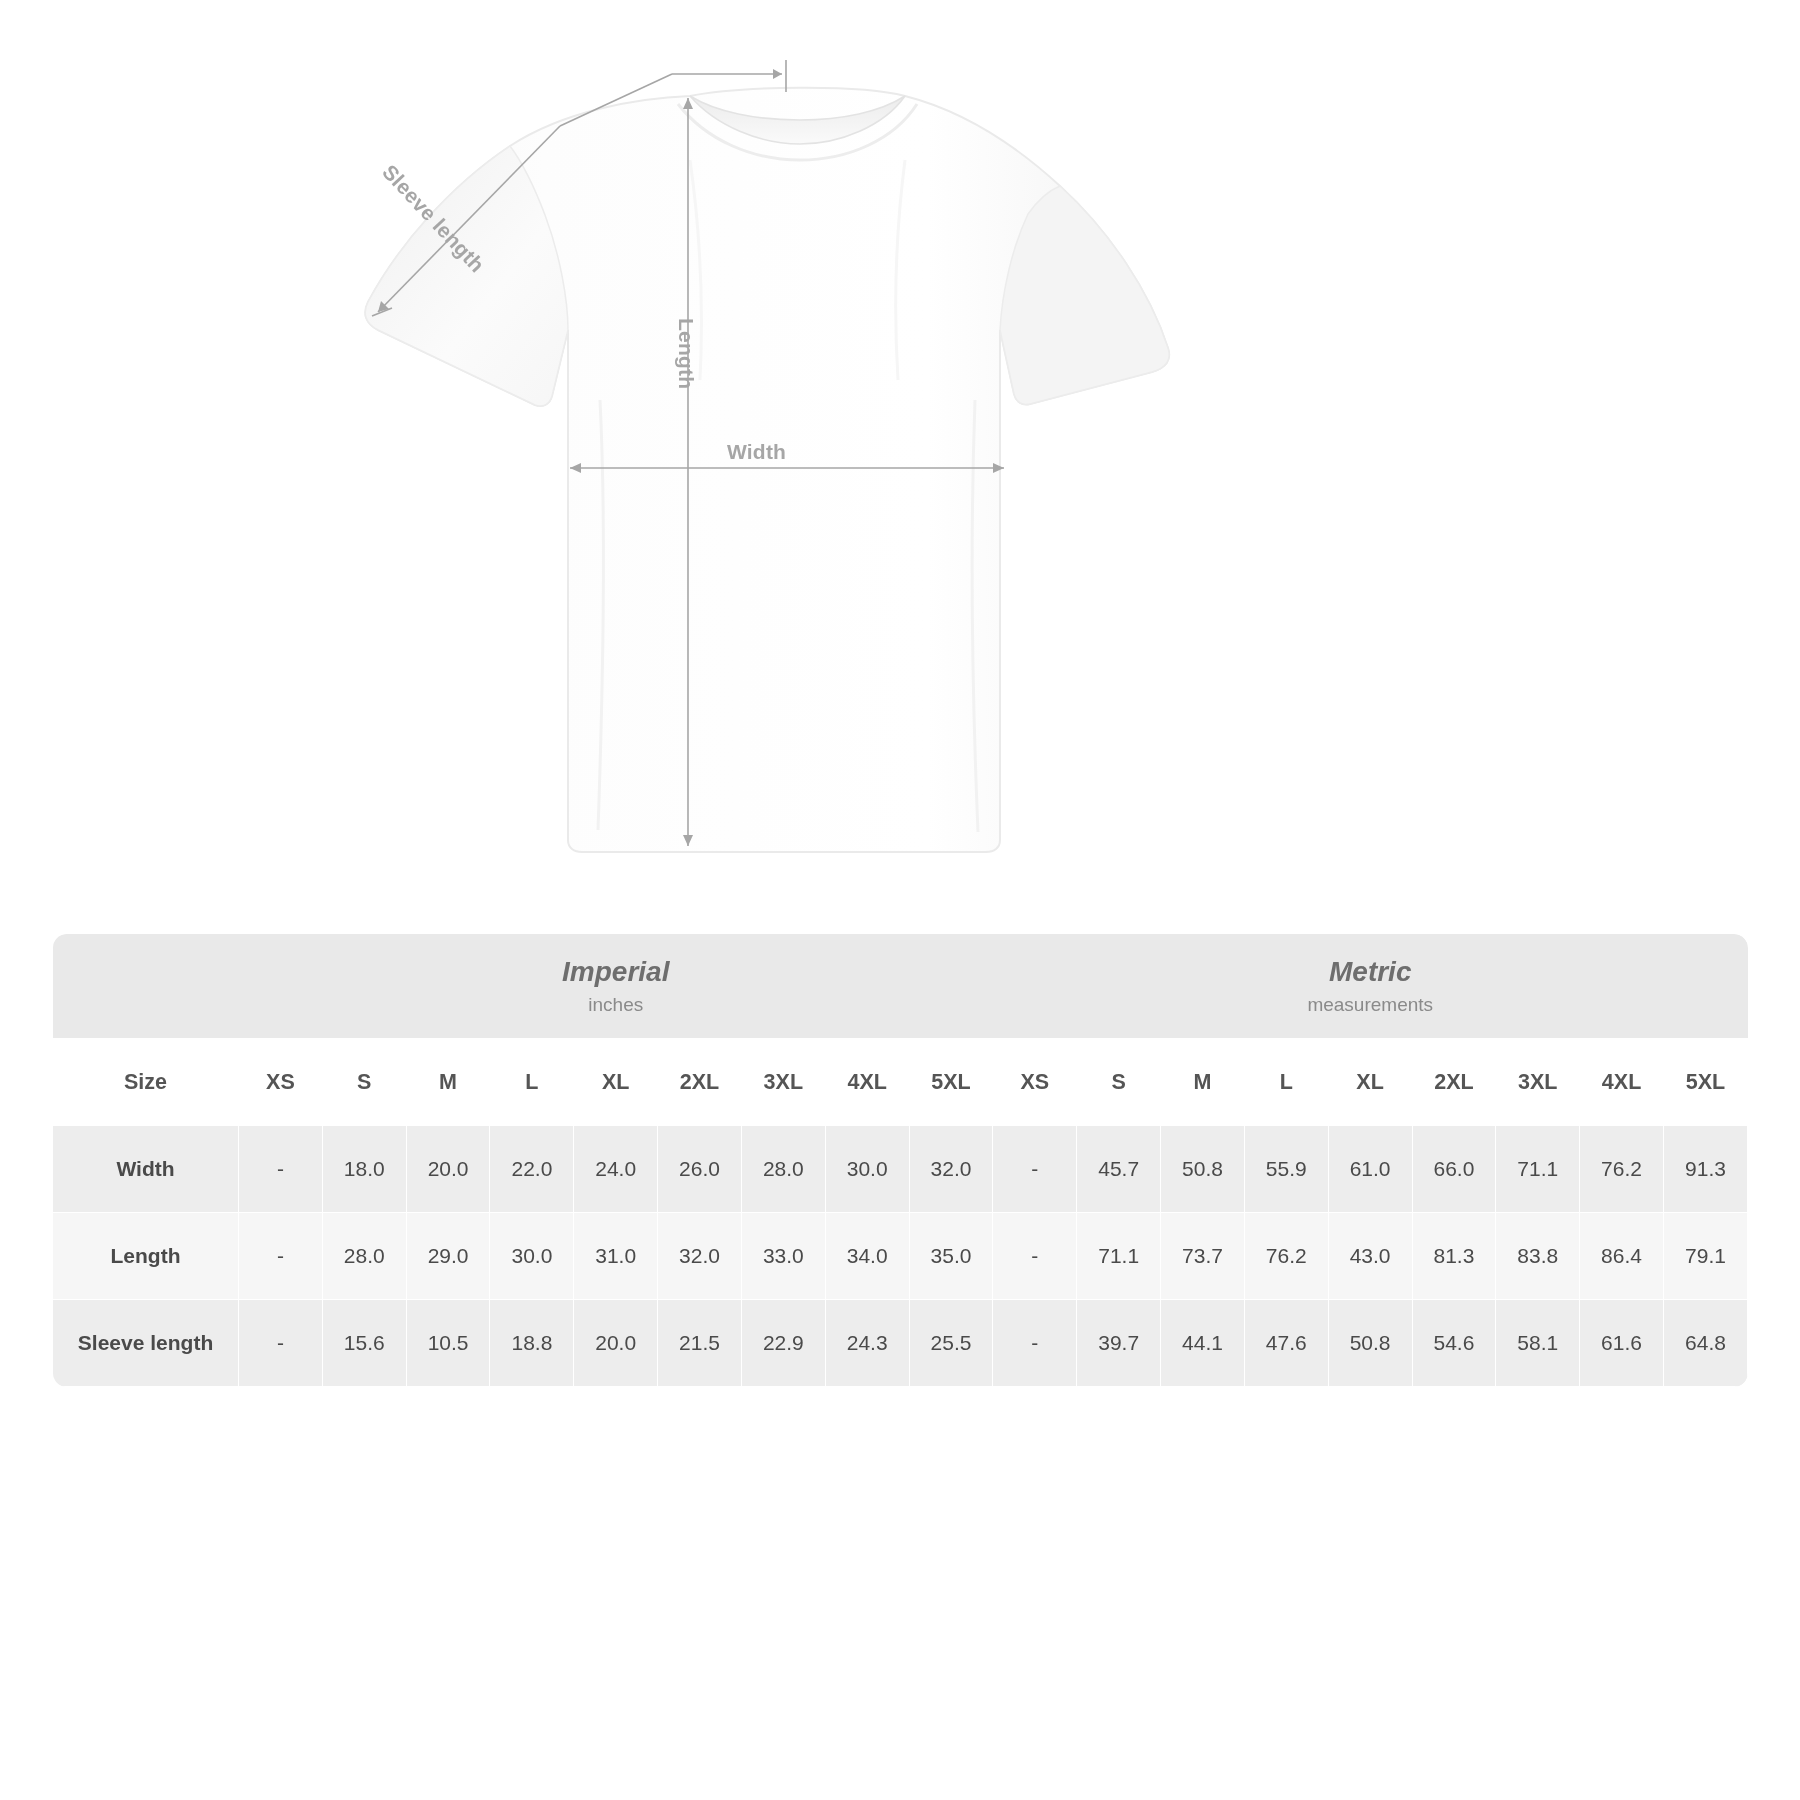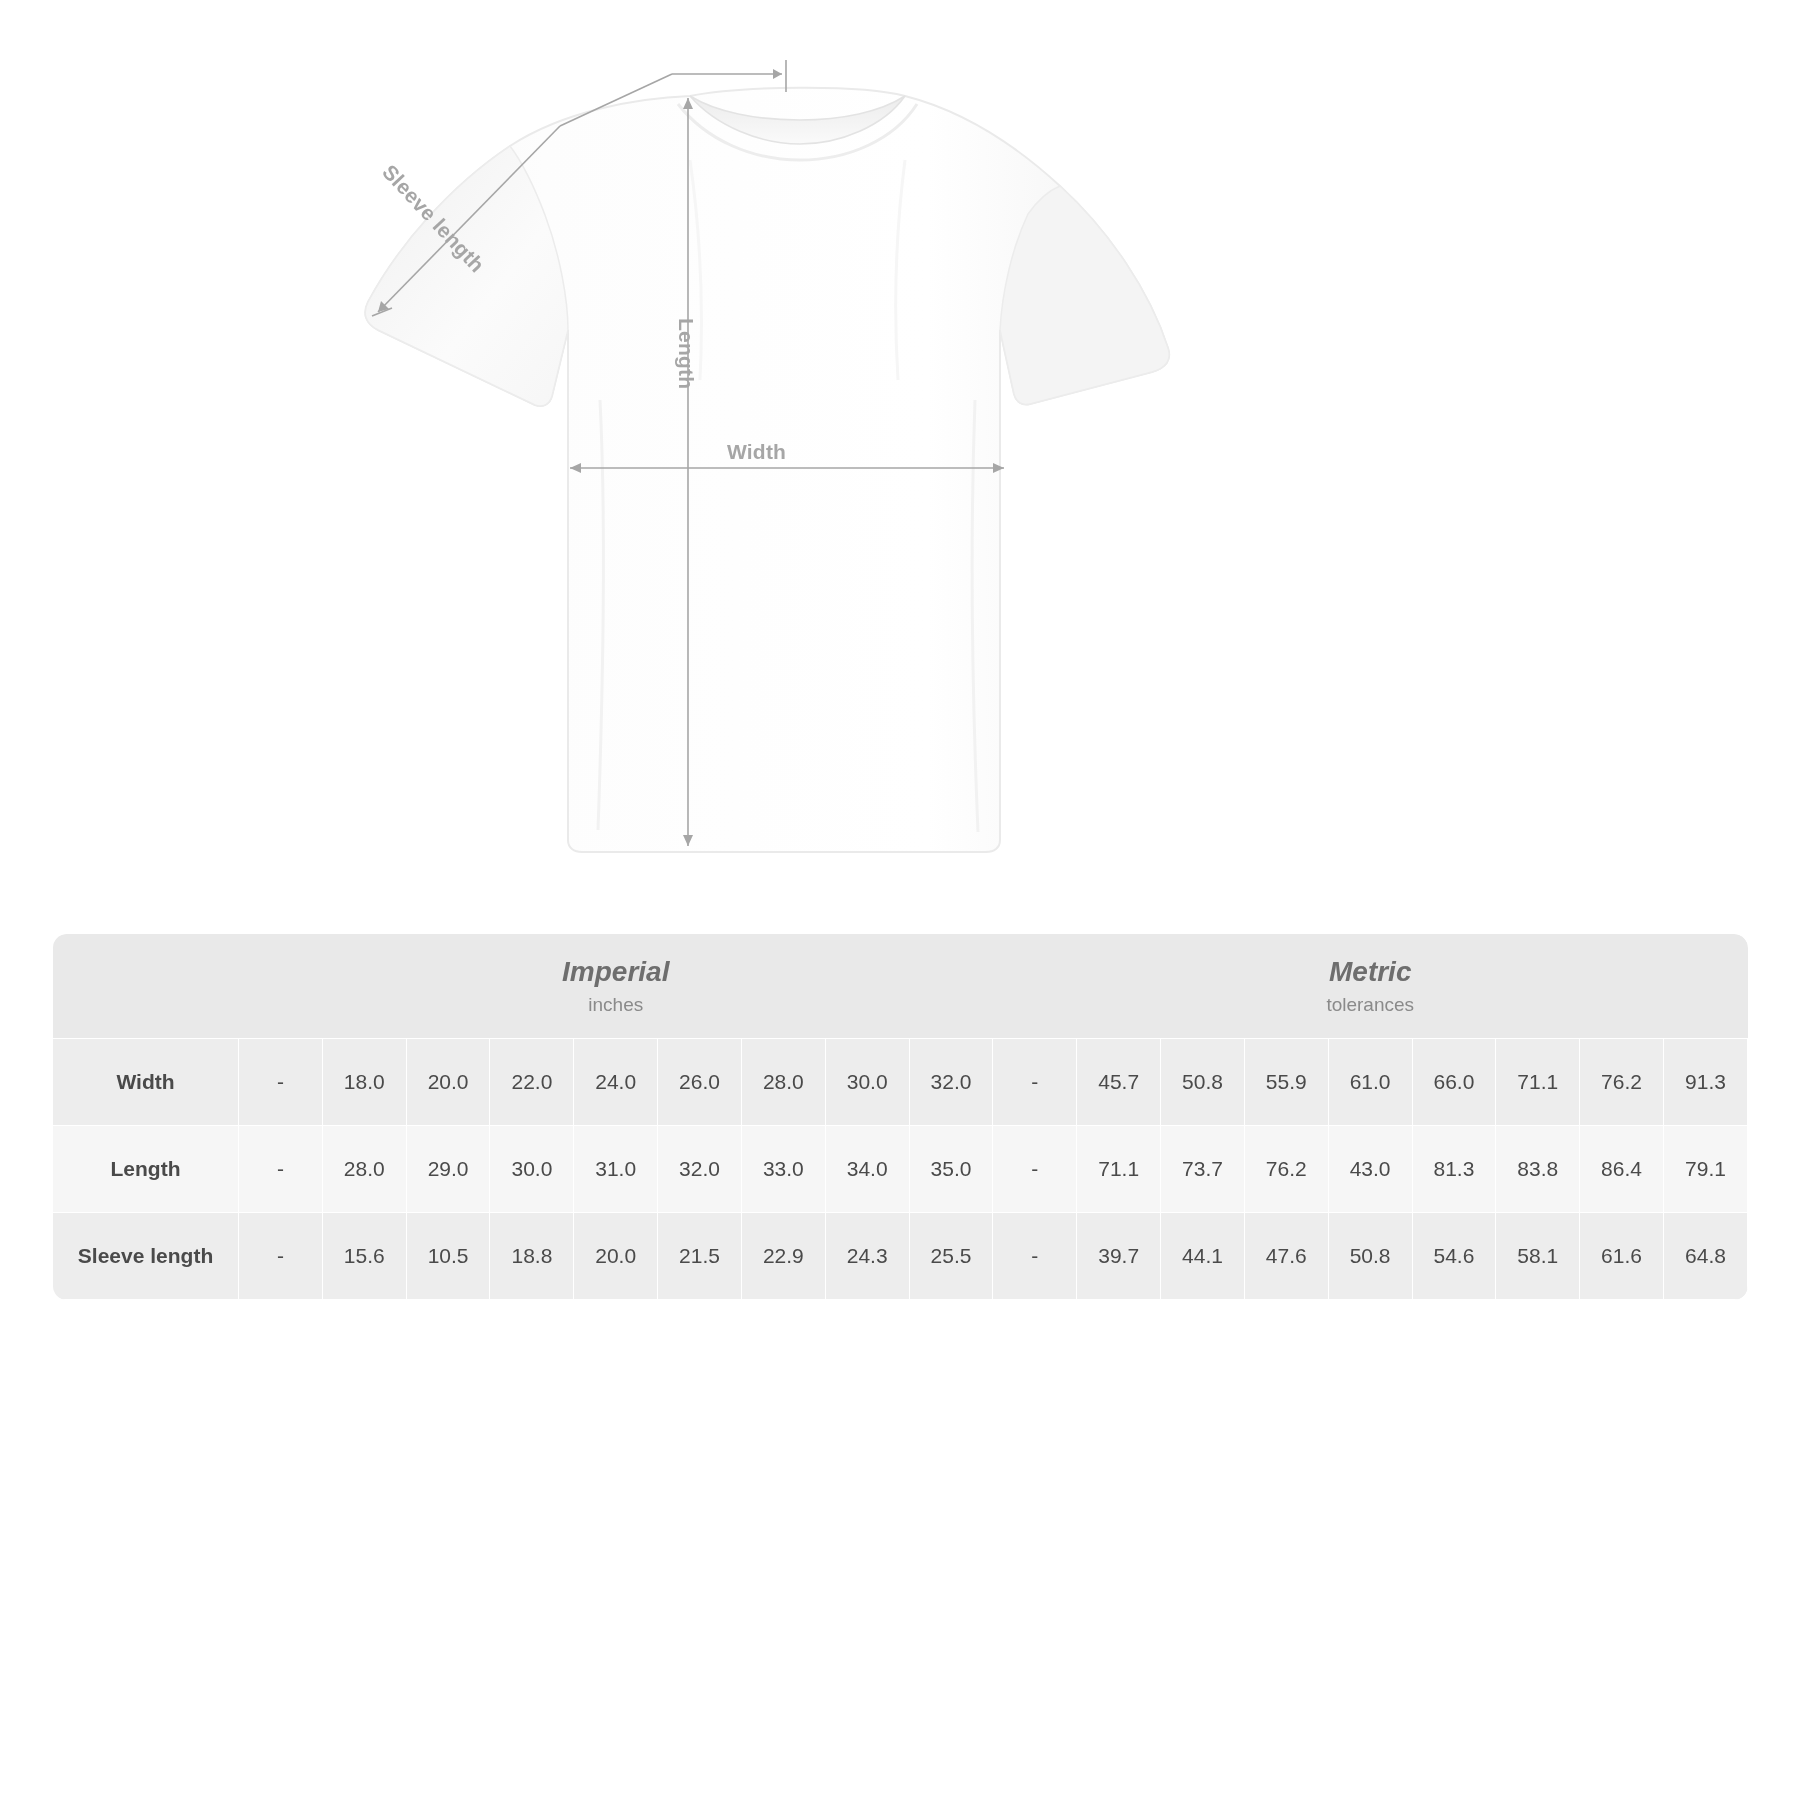--- a/index.html
+++ b/index.html
@@ -258,24 +258,45 @@
     </colgroup>
     <tbody>
       <tr class="unit-row">
         <td></td>
         <td colspan="9">
           <div class="unit-name">Imperial</div>
           <div class="unit-sub">inches</div>
         </td>
         <td colspan="9">
           <div class="unit-name">Metric</div>
-          <div class="unit-sub">tolerances</div>
+          <div class="unit-sub">measurements</div>
         </td>
       </tr>
 
+      <tr class="size-row">
+        <td class="rowhead">Size</td>
+        <td>XS</td>
+        <td>S</td>
+        <td>M</td>
+        <td>L</td>
+        <td>XL</td>
+        <td>2XL</td>
+        <td>3XL</td>
+        <td>4XL</td>
+        <td>5XL</td>
+        <td>XS</td>
+        <td>S</td>
+        <td>M</td>
+        <td>L</td>
+        <td>XL</td>
+        <td>2XL</td>
+        <td>3XL</td>
+        <td>4XL</td>
+        <td>5XL</td>
+      </tr>
 
       <tr class="data-row">
         <td class="rowhead">Width</td>
         <td>-</td>
         <td>18.0</td>
         <td>20.0</td>
         <td>22.0</td>
         <td>24.0</td>
         <td>26.0</td>
         <td>28.0</td>

